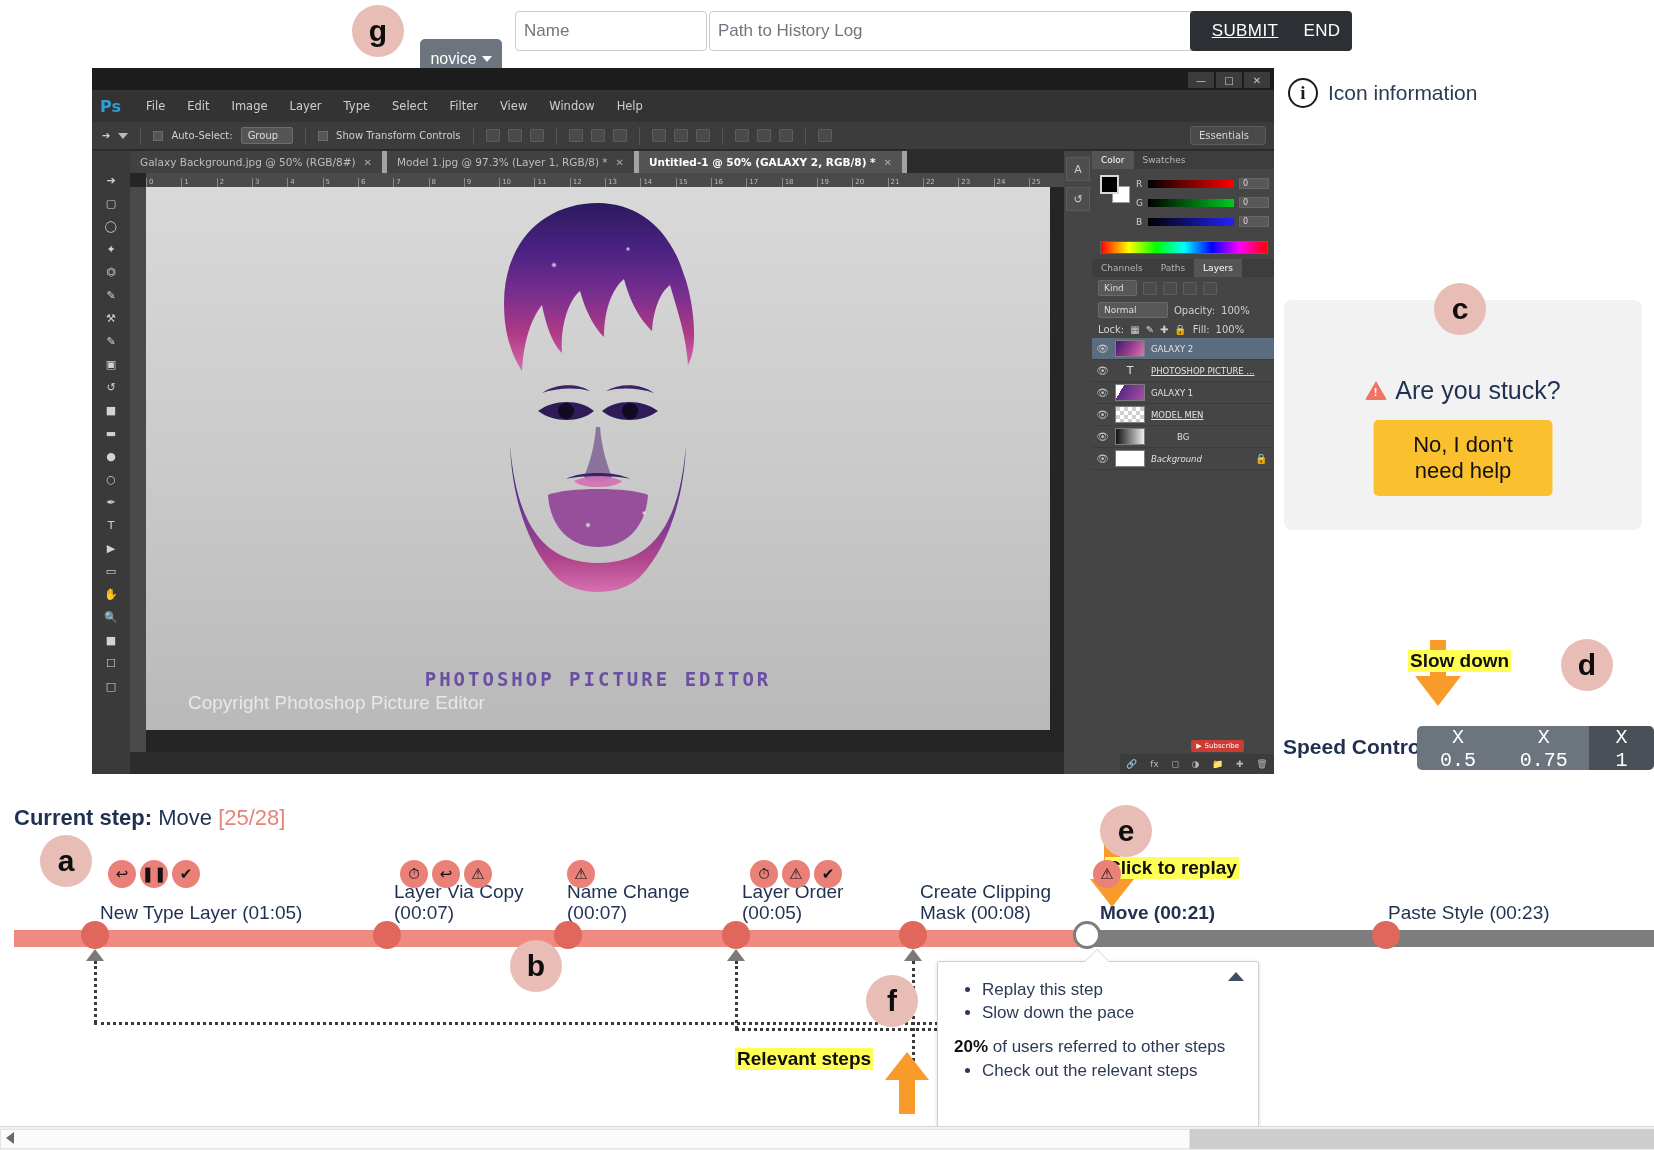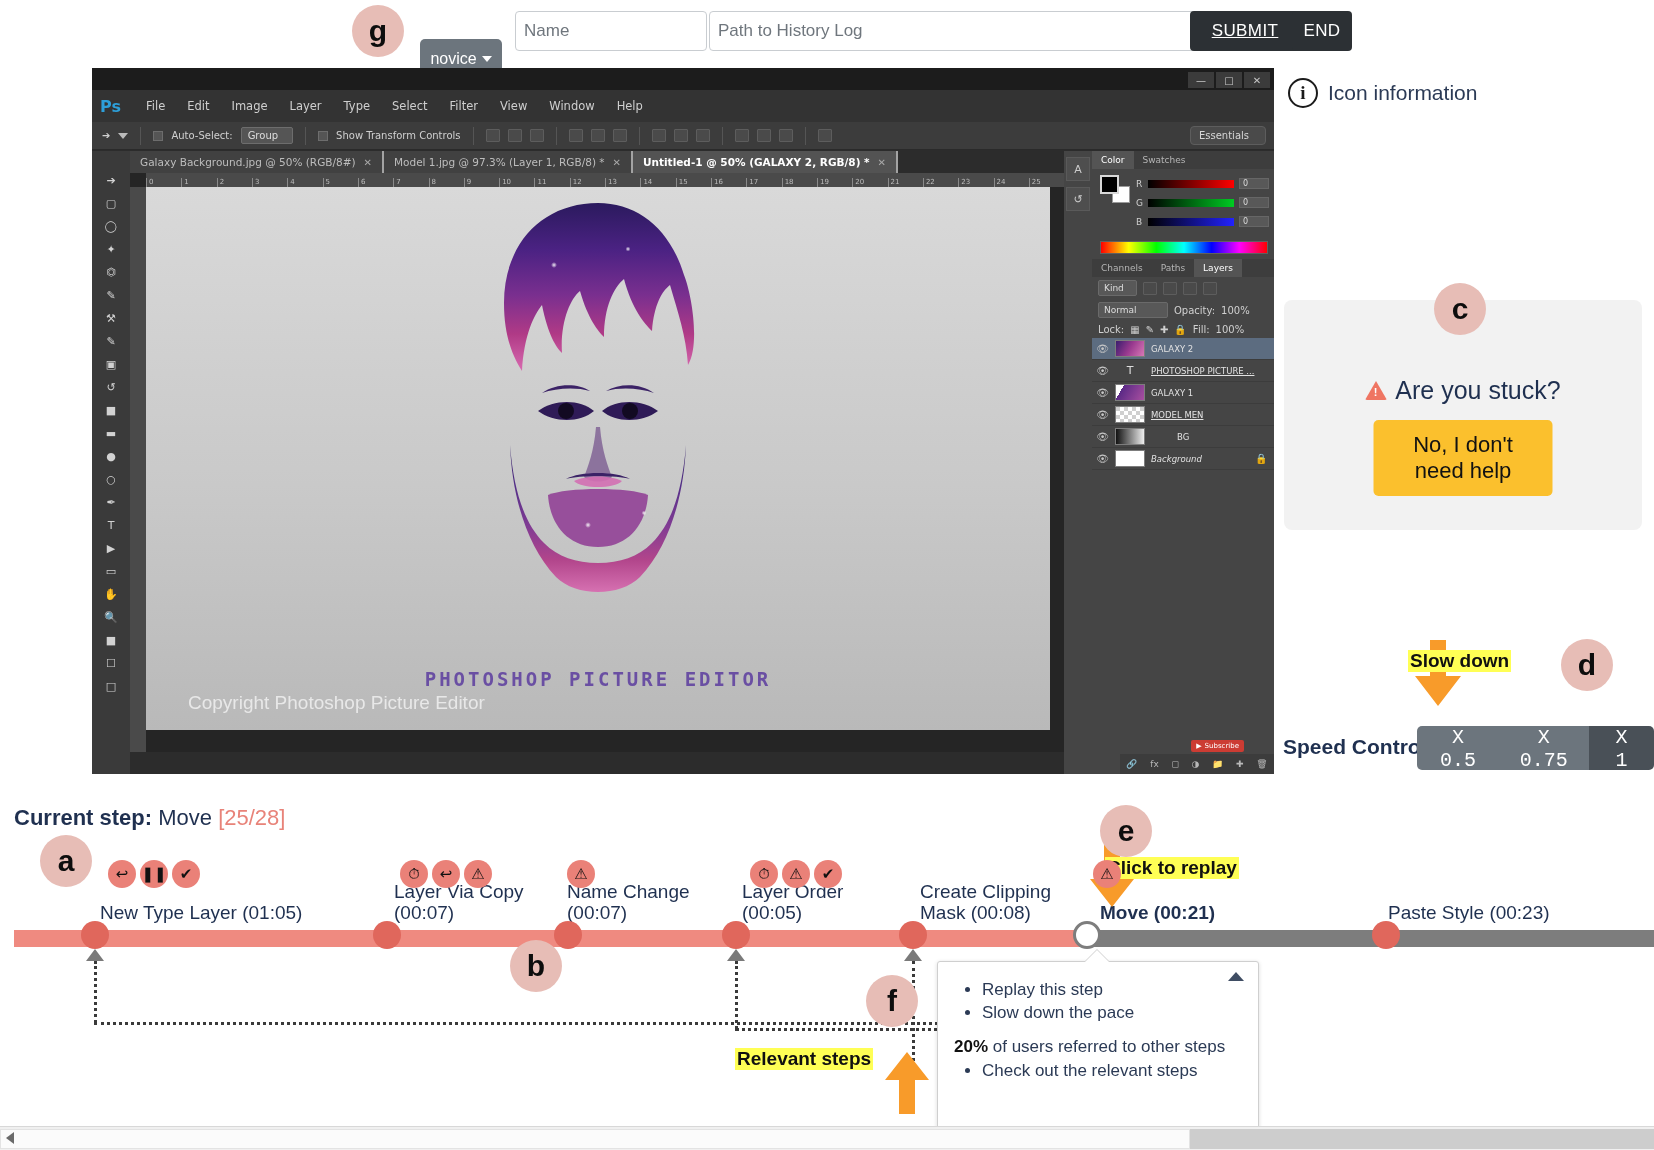--- a/index.html
+++ b/index.html
@@ -117,21 +117,21 @@
   #essentials {
     position: absolute; right: 8px; top: 58px; background: #4a4a4a; border: 1px solid #5d5d5d;
     color: #d6d6d6; font-size: 10px; padding: 3px 16px 3px 8px; border-radius: 4px;
   }
   #ps-tabs {
     position: absolute; left: 38px; top: 83px; height: 22px; display: flex; align-items: stretch;
   }
   .ps-tab {
     background: #414141; color: #bdbdbd; font-size: 10.5px;
     padding: 0 10px; display: flex; align-items: center; gap: 8px;
-    border-right: 2px solid #a3a3a3;
+    border-right: 5px solid #a3a3a3;
   }
   .ps-tab.active { background: #535353; color: #ffffff; font-weight: 700; }
   .ps-tab .x { font-size: 10px; color: #a9a9a9; }
   #ps-toolbar {
     position: absolute; left: 0; top: 83px; width: 38px; bottom: 0; background: #3a3a3a;
     padding-top: 18px;
   }
   .tool { width: 100%; height: 23px; display: flex; align-items: center; justify-content: center;
           color: #d2d2d2; font-size: 11px; }
   #ps-canvas-wrap {

